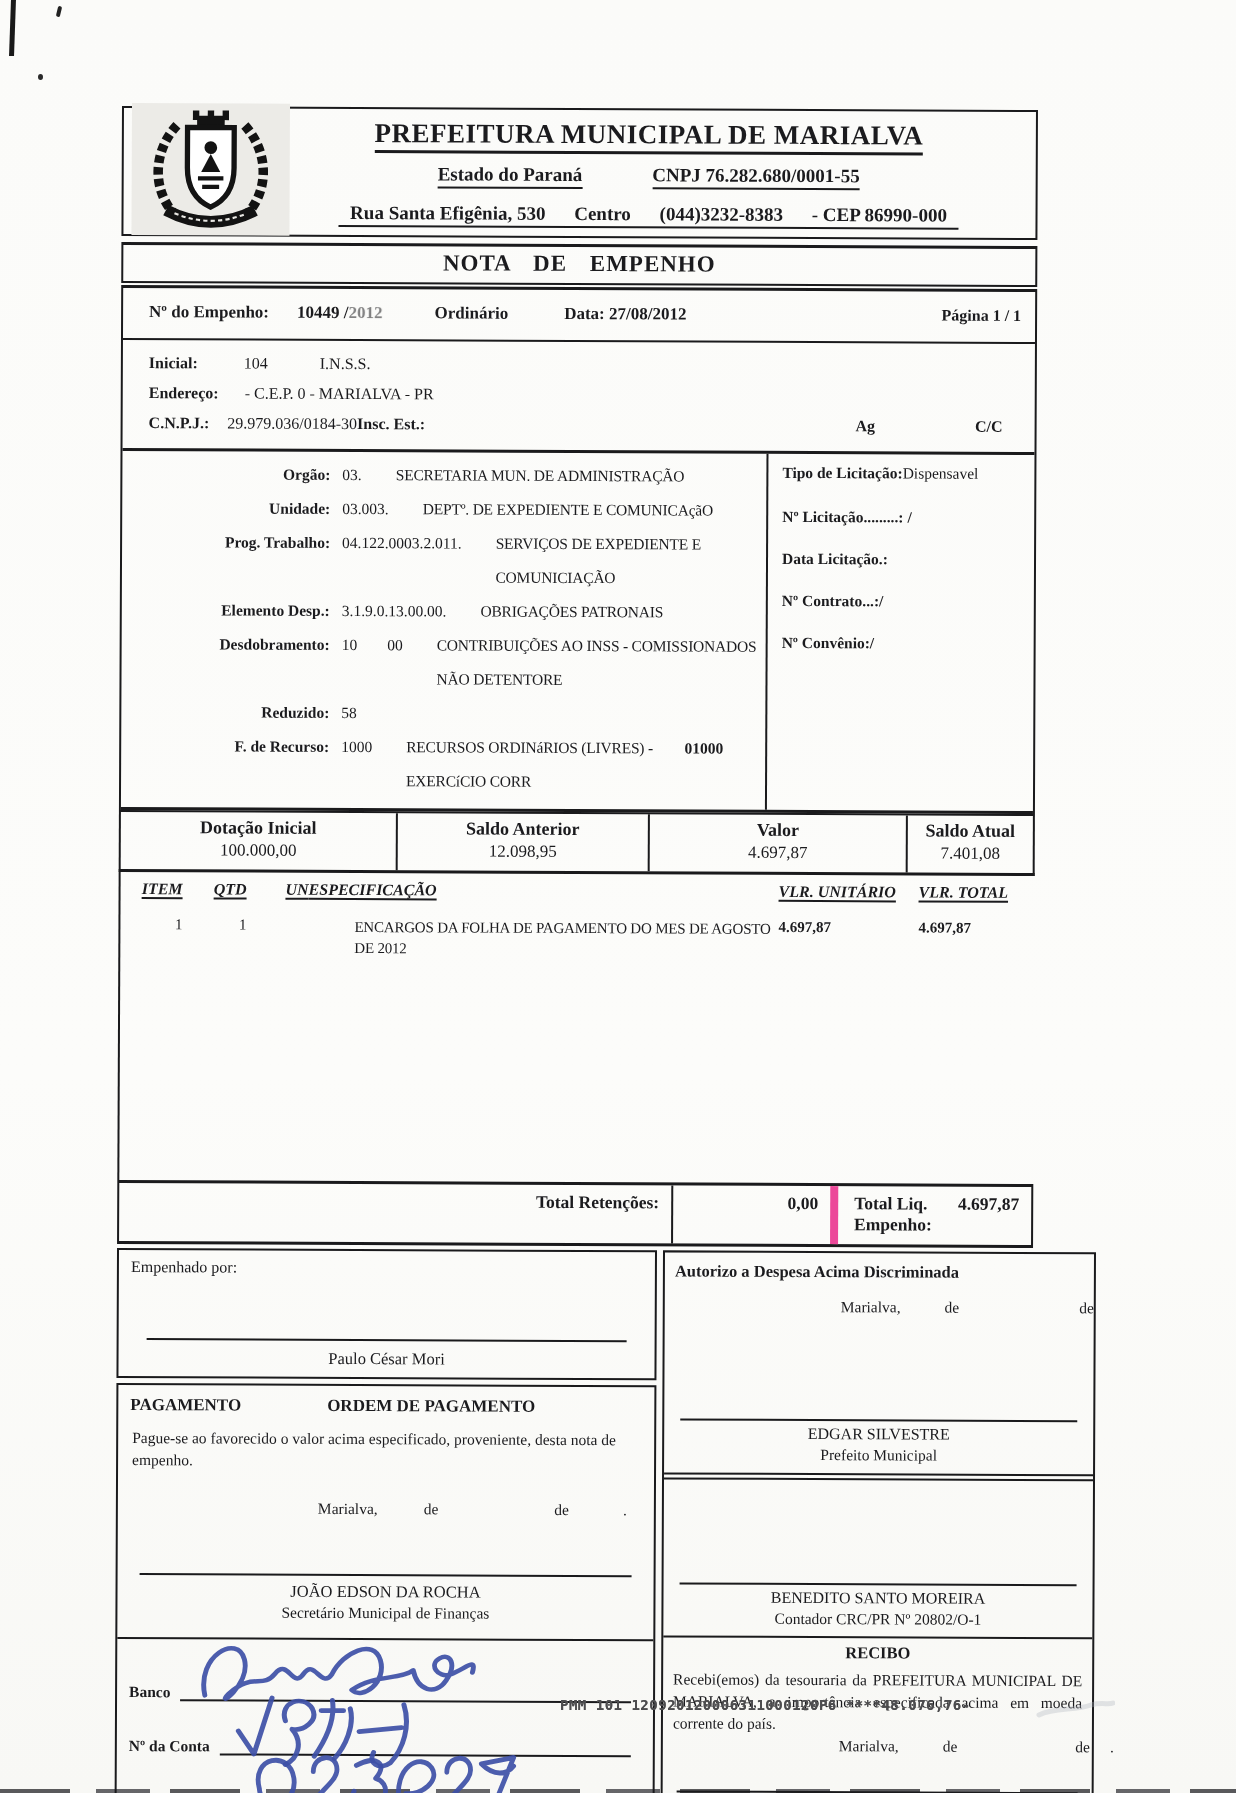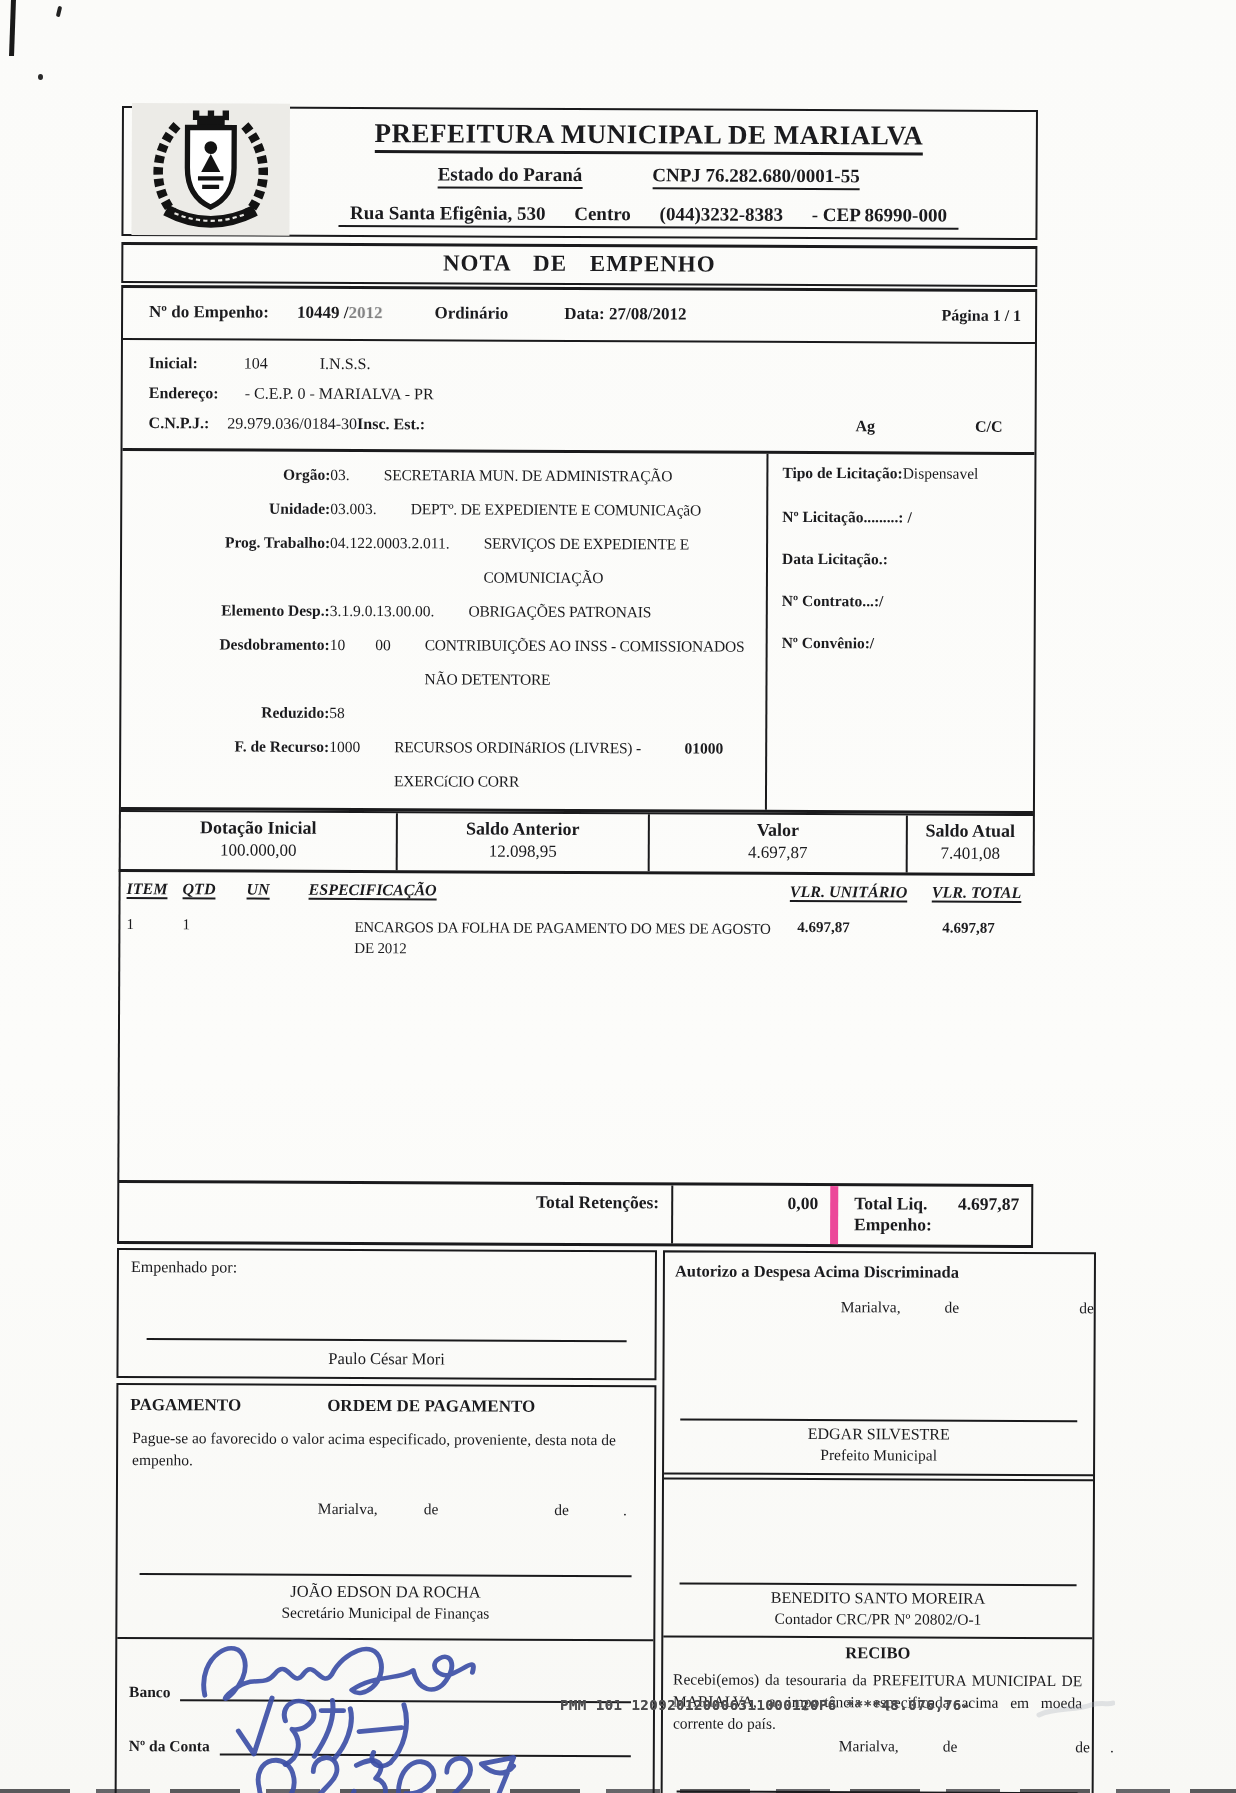--- a/index.html
+++ b/index.html
@@ -37,42 +37,42 @@
   .cr-end{margin-left:26px;}
   .cr-cnpj{margin-left:18px;}
   .cr-insc{}
   .cr-ag{margin-left:auto;margin-right:100px;}
   .cr-cc{margin-right:18px;}
   
   .budget-wrap{display:flex;border-bottom:3px solid #1a1a1c;}
   .budget{flex:1;padding:6px 6px 10px 0;font-size:15.5px;}
   .budget .br{display:flex;align-items:baseline;line-height:34px;}
   .budget .bl{width:208px;text-align:right;font-weight:bold;flex:none;}
-  .budget .bc{}
+  .budget .bc{margin-left:12px;}
   .budget .bc2{margin-left:30px;}
   .budget .bd{margin-left:34px;letter-spacing:-.2px;}
   .budget .bex{margin-left:auto;margin-right:36px;font-weight:bold;}
   .licit{width:248px;flex:none;border-left:2px solid #1a1a1c;padding:10px 4px 8px 14px;font-size:15.5px;}
   .licit div{font-weight:bold;}
   .licit .val{font-weight:normal;}
   .licit .m1{margin-top:26px;}
   .licit .m2{margin-top:24px;}
   
   .saldos{display:grid;grid-template-columns:277px 252px 258px 1fr;border:2px solid #1a1a1c;border-top:none;border-bottom-width:3px;text-align:center;}
   .saldos .cell{border-right:2px solid #1a1a1c;padding:5px 0 9px;}
   .saldos .cell:last-child{border-right:none;}
   .saldos .sl{font-size:18px;font-weight:bold;}
   .saldos .sv{font-size:17px;margin-top:2px;}
   
   .itens{border-left:2px solid #1a1a1c;min-height:300px;padding:8px 0 0 6px;}
   .igrid{display:grid;grid-template-columns:56px 64px 62px 470px 1fr 116px;font-size:16px;}
   .ih{font-weight:bold;font-style:italic;}
   .ih span{text-decoration:underline;text-underline-offset:3px;text-decoration-thickness:2px;}
-  .c-c{text-align:left;}
-  .c-r{text-align:center;}
+  .c-c{text-align:right;}
+  .c-r{text-align:left;}
   .ih .u1{padding-right:0;}
   .irow{margin-top:18px;font-size:15px;}
   .iespec{padding-left:46px;max-width:470px;letter-spacing:-.2px;line-height:21px;}
   .ivu{padding-right:50px;font-weight:bold;}
   .ivt{padding-right:16px;font-weight:bold;}
   
   .totais{display:flex;align-items:stretch;border-width:3px 2px 3px 2px;font-size:17.5px;font-weight:bold;}
   .totais .t1{flex:0 0 540px;text-align:right;padding:7px 12px 9px 0;border-right:2px solid #1a1a1c;}
   .totais .t2{flex:0 0 145px;text-align:right;padding:7px 12px 9px 0;border-right:8px solid #ec4899;}
   .totais .t3{flex:1;display:flex;justify-content:space-between;padding:7px 12px 9px 16px;}

